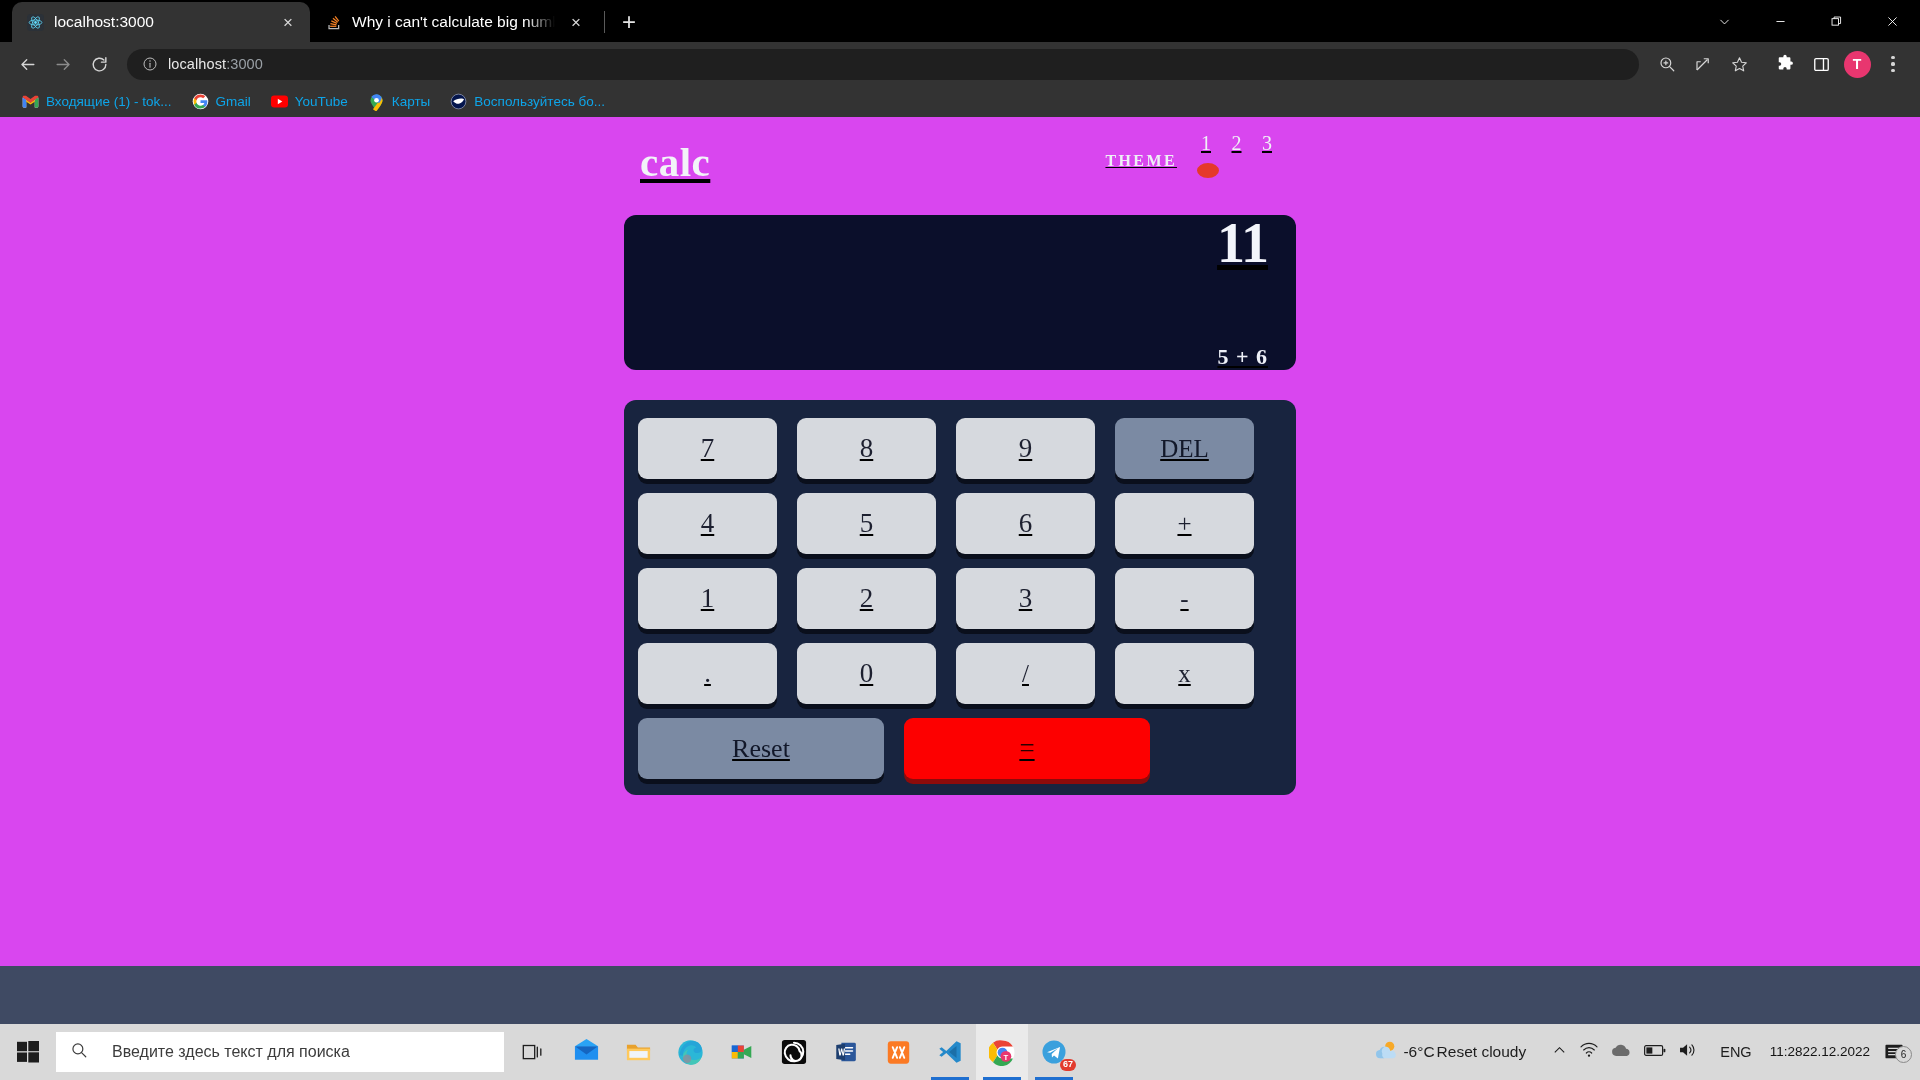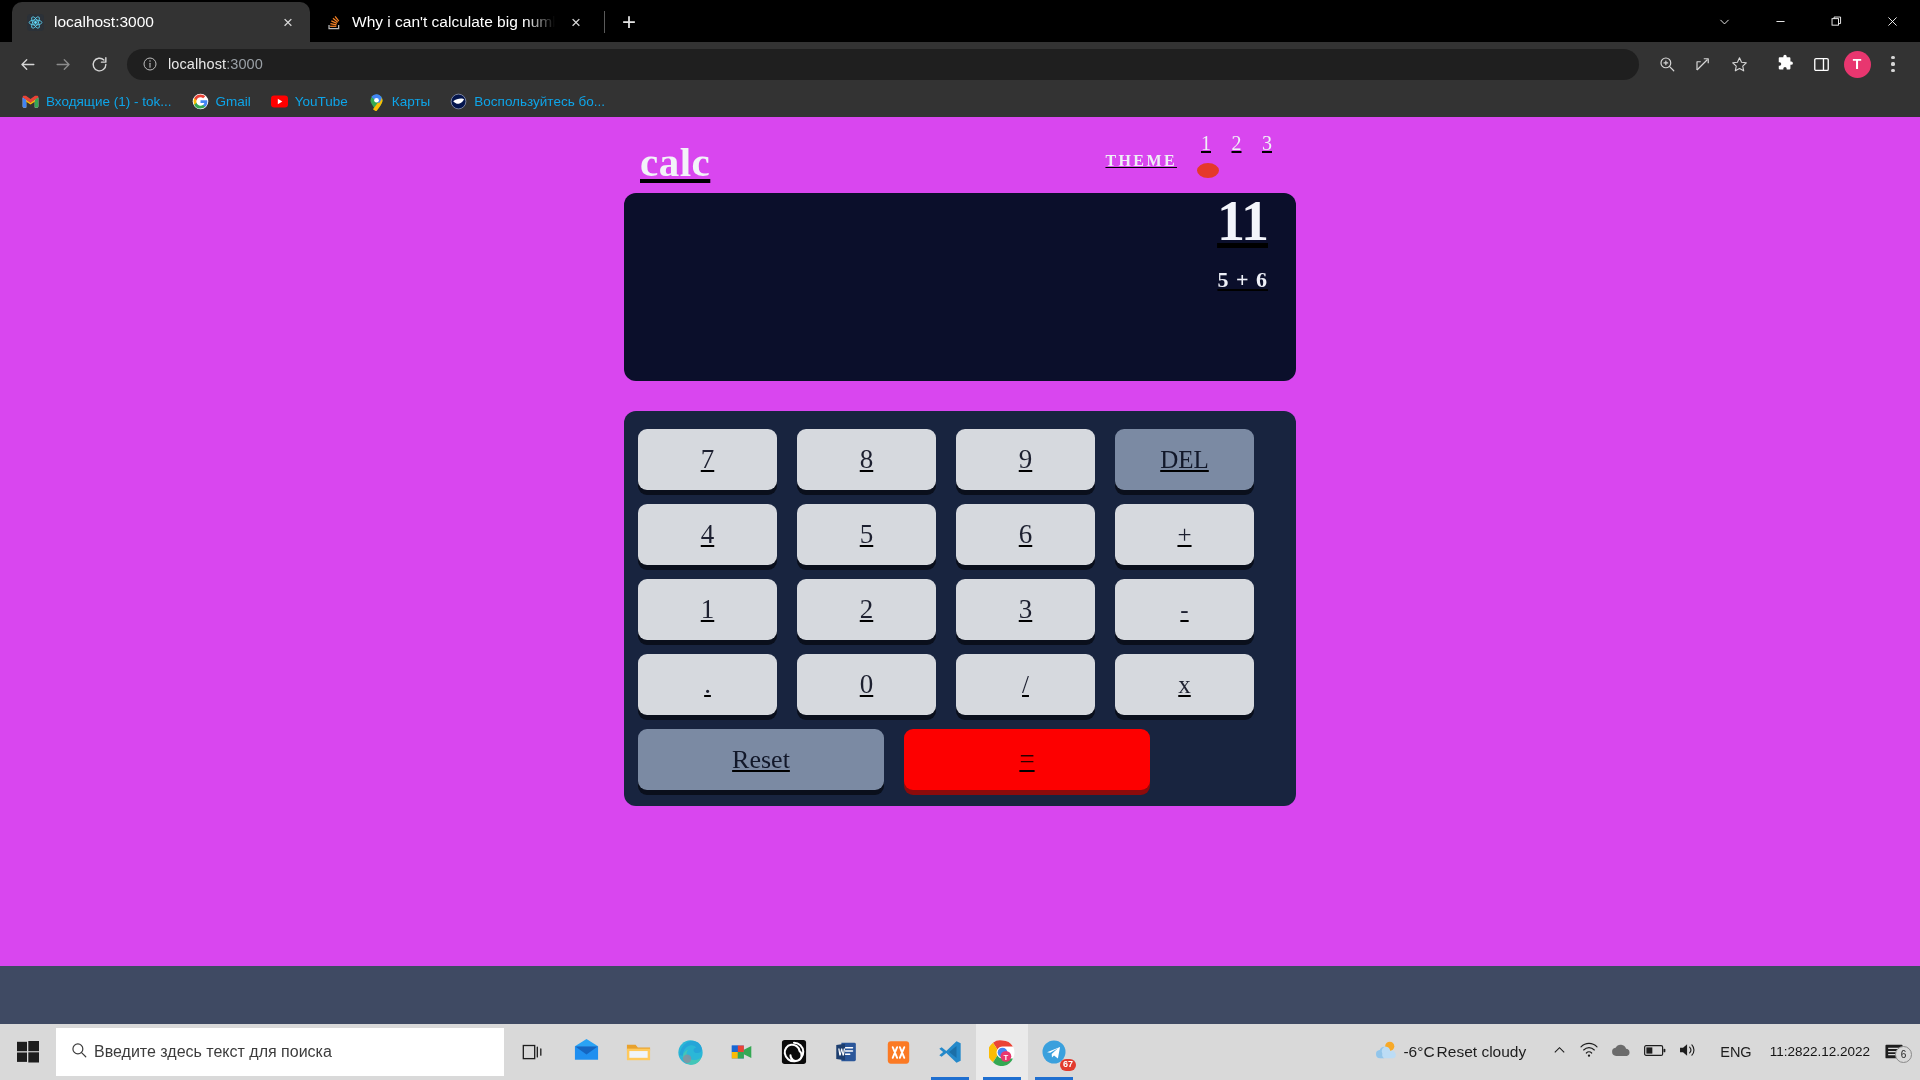--- a/index.html
+++ b/index.html
@@ -129,24 +129,24 @@
     font-size: 20px; color: #f0f2f6; padding: 0 6px; margin-bottom: 7px;
   }
   .theme-track { height: 17px; position: relative; }
   .theme-dot {
     position: absolute; left: 2px; top: 1px;
     width: 22px; height: 15px; border-radius: 50%;
     background: #e5392a;
   }
 
   .display {
-    margin-top: 10px;
-    height: 188px; background: #0b0f2b; border-radius: 12px;
+    margin-top: 32px;
+    height: 155px; background: #0b0f2b; border-radius: 12px;
     display: flex; flex-direction: column;
-    align-items: flex-end; justify-content: flex-start;
+    align-items: flex-end; justify-content: space-between;
     padding: 0 28px;
     font-family: "Liberation Serif", serif;
   }
   .display-result {
     font-size: 56px; font-weight: 700; color: #f3f5fb;
     line-height: 1.02; letter-spacing: -1px;
   }
   .display-expr {
     font-size: 22px; font-weight: 700; color: #eef0f8;
     margin-top: 17px; letter-spacing: 1px;
@@ -177,22 +177,22 @@
 
   
   .taskbar {
     position: fixed; left: 0; bottom: 0;
     width: 1920px; height: 56px;
     background: #d9d9d9;
     display: flex; align-items: center;
   }
   .start-btn { width: 56px; height: 56px; display: flex; align-items: center; justify-content: center; }
   .tb-search {
-    width: 448px; height: 48px; background: #ffffff;
-    display: flex; align-items: center; gap: 6px; padding: 0 14px;
+    width: 448px; height: 40px; background: #ffffff;
+    display: flex; align-items: center; gap: 24px; padding: 0 14px;
   }
   .tb-search-ph { font-size: 16px; color: #3c3c3c; }
   .taskview { width: 56px; height: 56px; display: flex; align-items: center; justify-content: center; }
   .tb-apps { display: flex; align-items: center; }
   .tb-app {
     width: 52px; height: 56px; position: relative;
     display: flex; align-items: center; justify-content: center;
   }
   .tb-app.active { background: #eaeaea; }
   .tb-app.running::after {

